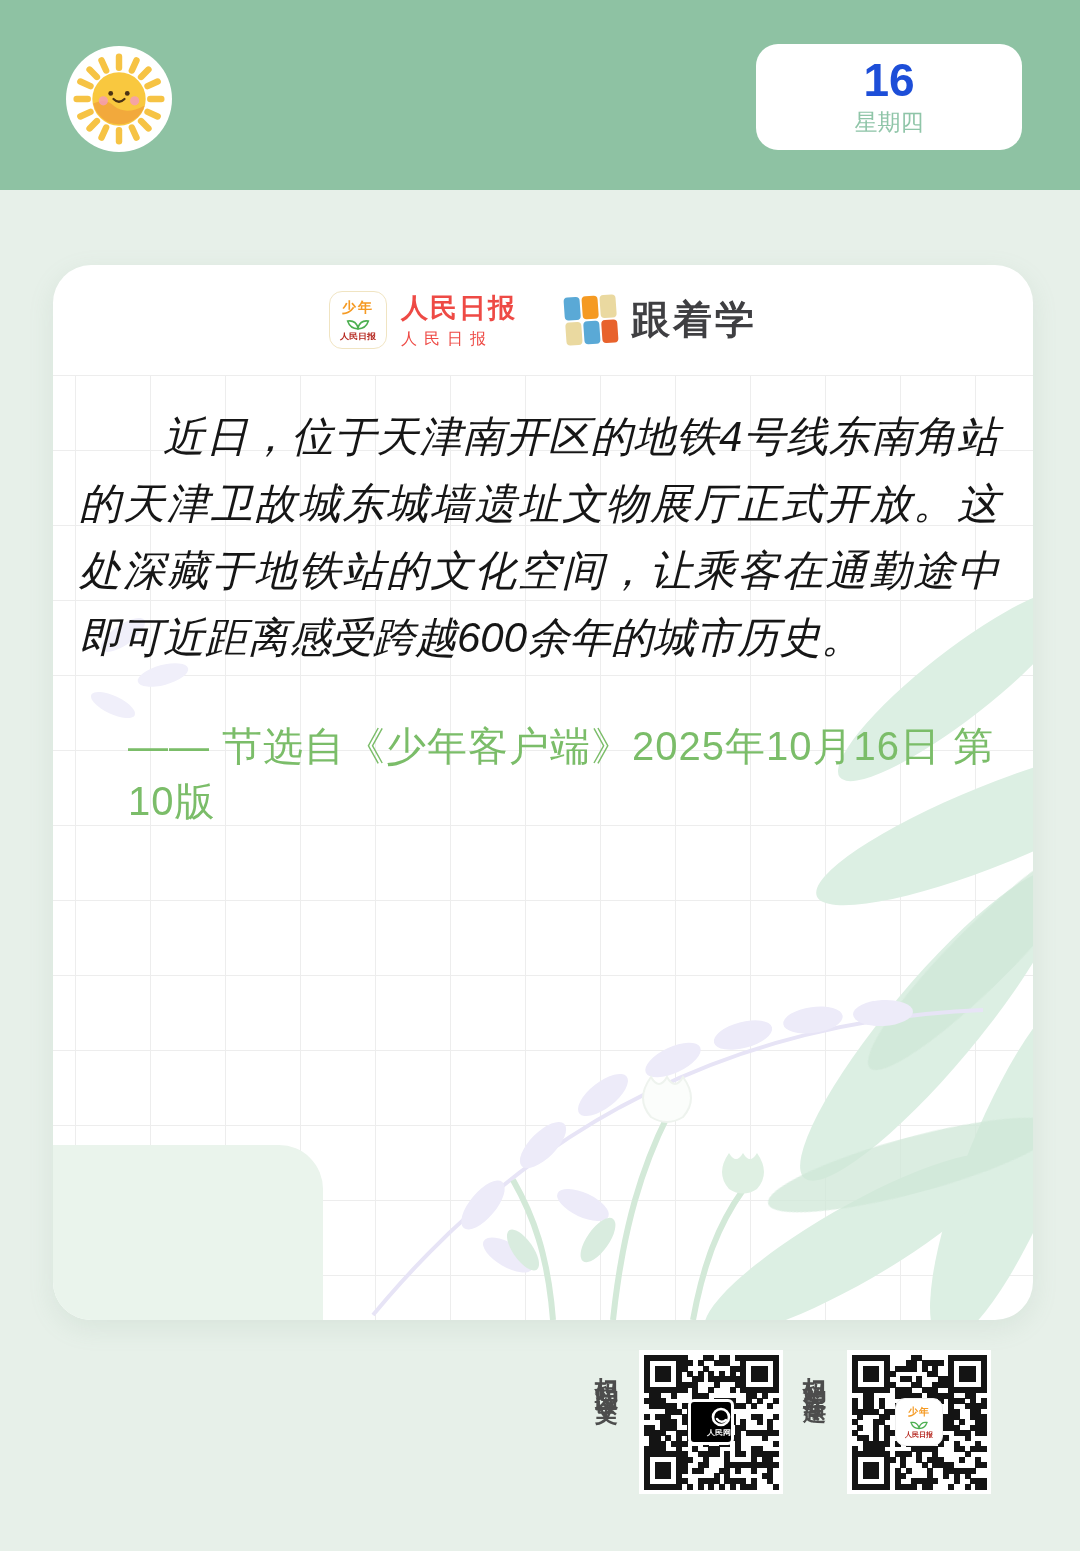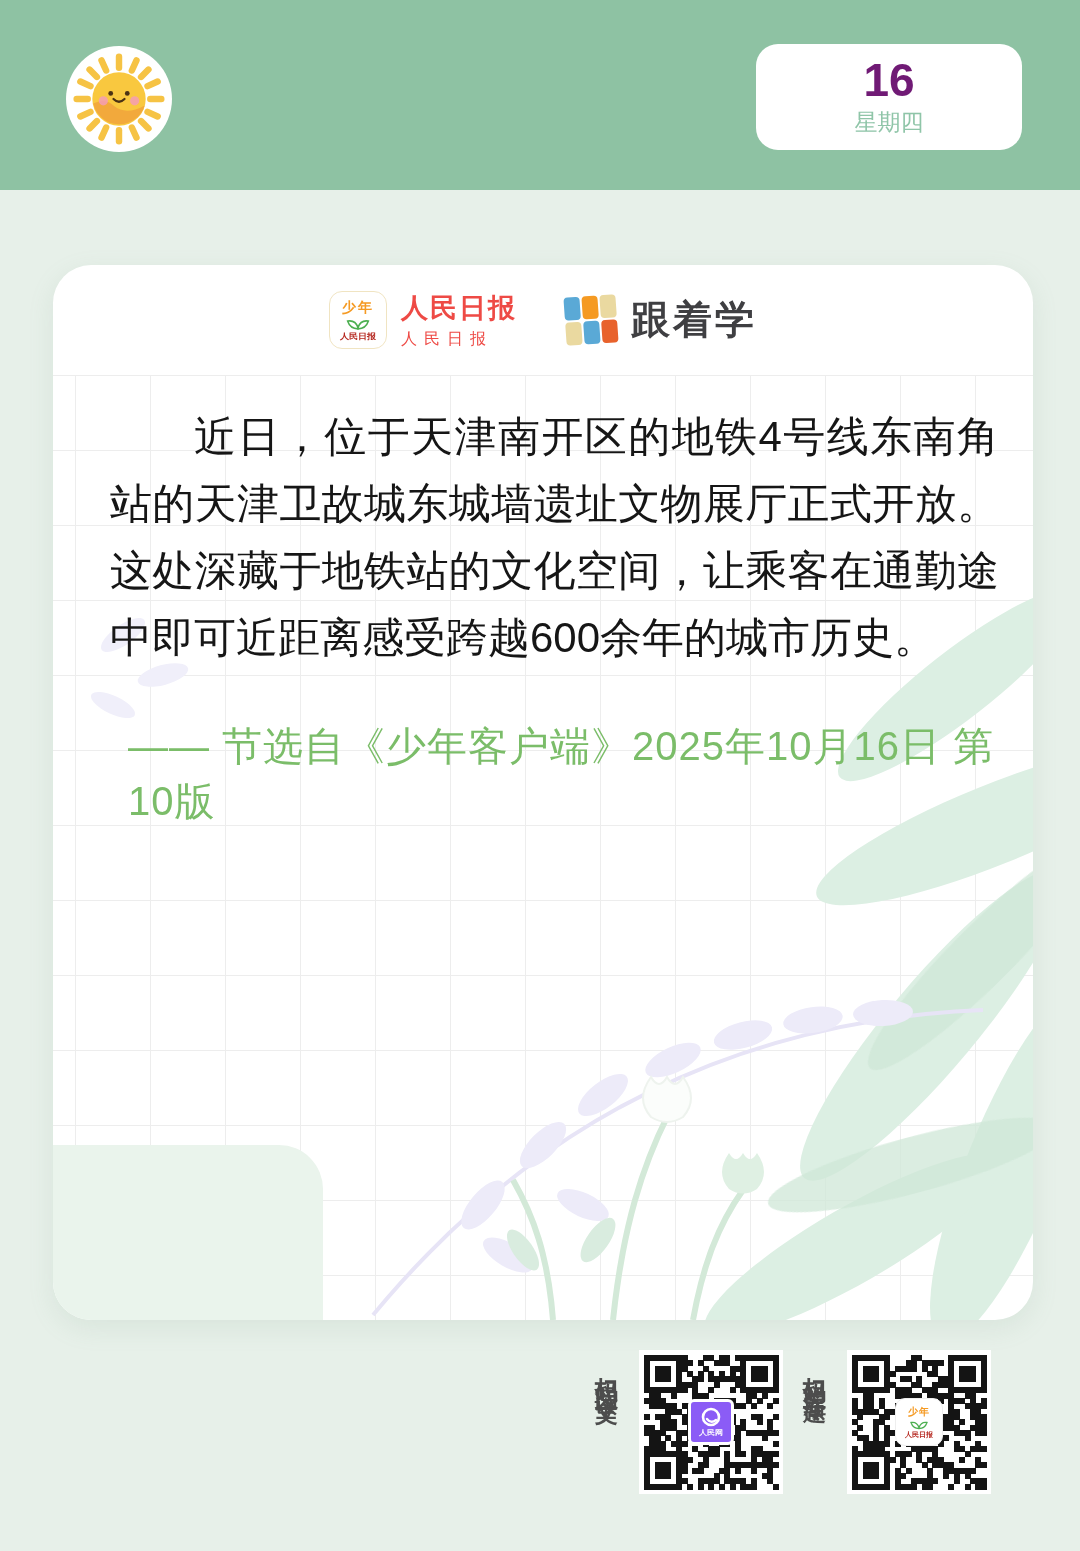--- a/index.html
+++ b/index.html
@@ -24,21 +24,21 @@
     position:absolute; left:180px; top:52px;
     font-size:76px; font-weight:900; color:#ffffff; letter-spacing:7px;
   }
   .date-card {
     position:absolute; right:58px; top:44px; width:266px; height:106px;
     background:#ffffff; border-radius:22px;
     display:flex; align-items:center; justify-content:center; gap:22px;
     padding:10px 14px;
   }
   .date-col-left { display:flex; flex-direction:column; align-items:center; gap:4px; }
-  .date-day { font-size:46px; font-weight:800; color:#701a75; line-height:1; }
+  .date-day { font-size:46px; font-weight:800; color:#1d4ed8; line-height:1; }
   .date-weekday { font-size:23px; color:#8fc5a8; }
   .date-col-right { display:flex; flex-direction:column; align-items:center; gap:2px; }
   .date-ym { font-size:36px; color:#84bb9e; line-height:1.1; padding:0 4px 6px 4px;
              border-bottom:3px solid #8fc5a8; }
   .date-lunar { font-size:22px; color:#8fc5a8; padding-top:5px; }
 
   
   .card {
     position:absolute; left:53px; top:265px; width:980px; height:1055px;
     background:#ffffff; border-radius:38px; overflow:hidden;
@@ -81,21 +81,21 @@
   
   .article-title-row { text-align:center; margin-top:46px; }
   .article-title {
     position:relative; display:inline-block;
     font-size:54px; font-weight:900; color:#111; letter-spacing:2px; line-height:66px;
   }
   .article-title .bar {
     position:absolute; left:-6px; right:-6px; bottom:0px; height:16px; z-index:-1;
     background:linear-gradient(90deg,#f4536f 0%,#c7a9e8 55%,#9cc2ef 100%);
   }
-  .body-text { margin-top:52px; padding:0 34px 0 57px; }
+  .body-text { margin-top:52px; padding:0 34px 0 26px;font-style:italic; }
   .body-text p {
     font-size:42px; line-height:67px; color:#161616;
     text-align:justify; text-indent:2em; letter-spacing:0px;
   }
   .source-line {
     margin-top:48px; padding-left:75px;
     font-size:40px; color:#7bbd69; letter-spacing:1px;
   }
 
   
@@ -108,21 +108,21 @@
     margin-top:8px; height:150px;
   }
   .qr { position:relative; width:144px; height:144px; background:#ffffff; }
   .qr-cells { position:absolute; inset:5px; }
   .qr-cells i { position:absolute; background:#141414; }
   .qr-logo {
     position:absolute; left:50%; top:50%; transform:translate(-50%,-50%);
     border:3px solid #fff; display:flex; flex-direction:column;
     align-items:center; justify-content:center; line-height:1;
   }
-  .qr-logo.red { width:46px; height:46px; background:#8b5cf6; border-radius:6px; }
+  .qr-logo.red { width:46px; height:46px; background:#000000; border-radius:6px;align-items:flex-end; }
   .qr-logo.red .moon { width:20px; height:20px; margin-bottom:2px; }
   .qr-logo.red .t { font-size:8px; color:#fff; font-weight:700; transform:scaleY(.9); }
   .qr-logo.white { width:48px; height:48px; background:#fff; border-radius:10px;
      border:1px solid #eee; }
   .qr-logo.white .t1 { font-size:10px; font-weight:700; color:#f59a23; letter-spacing:1px; }
   .qr-logo.white .t2 { font-size:7px; color:#b5261e; font-weight:700; }
   .qr-logo.white .sprout { width:20px; height:12px; margin:1px 0; }
 </style>
 </head>
 <body>

